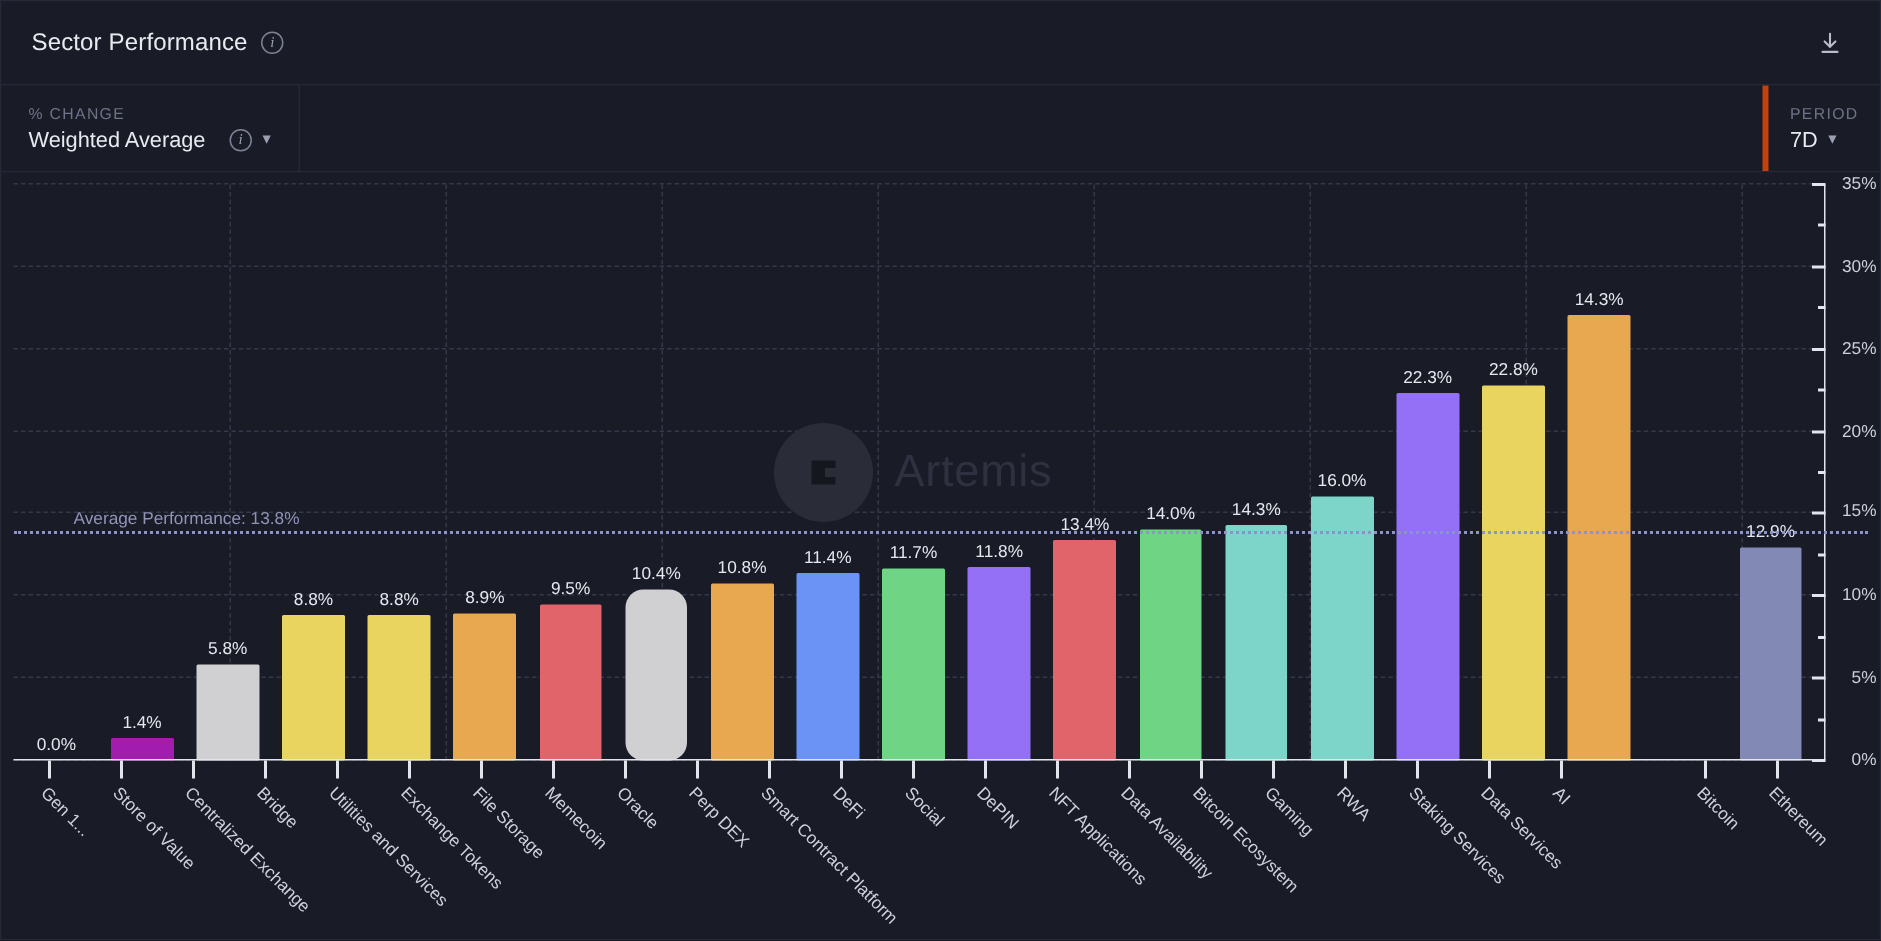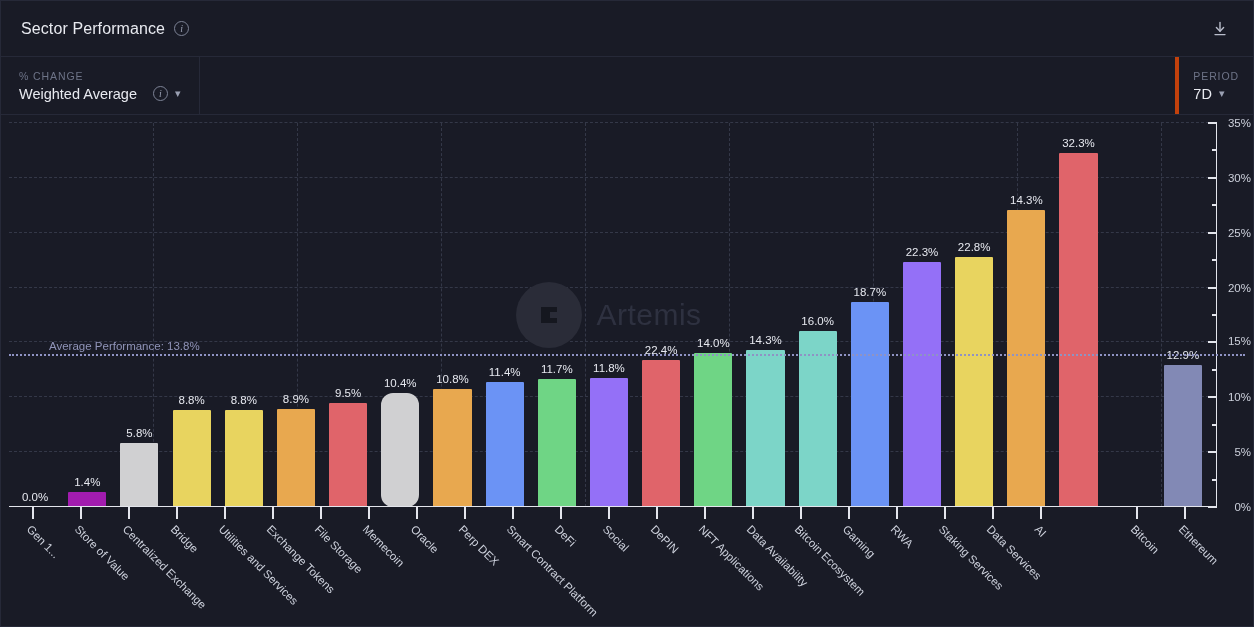--- a/index.html
+++ b/index.html
@@ -271,61 +271,51 @@
               <div class="bar-val">11.7%</div>
             </div>
           </div>
           <div class="slot">
             <div class="bar" style="height: 33.7143%; background: rgb(148, 112, 247);">
               <div class="bar-val">11.8%</div>
             </div>
           </div>
           <div class="slot">
             <div class="bar" style="height: 38.2857%; background: rgb(224, 100, 106);">
-              <div class="bar-val">22.4%</div>
+              <div class="bar-val">13.4%</div>
             </div>
           </div>
           <div class="slot">
             <div class="bar" style="height: 40%; background: rgb(111, 213, 133);">
               <div class="bar-val">14.0%</div>
             </div>
           </div>
           <div class="slot">
             <div class="bar" style="height: 40.8571%; background: rgb(124, 213, 200);">
               <div class="bar-val">14.3%</div>
             </div>
           </div>
           <div class="slot">
             <div class="bar" style="height: 45.7143%; background: rgb(124, 213, 200);">
               <div class="bar-val">16.0%</div>
             </div>
           </div>
           <div class="slot">
-            <div class="bar" style="height: 53.4286%; background: rgb(107, 147, 245);">
-              <div class="bar-val">18.7%</div>
-            </div>
-          </div>
-          <div class="slot">
             <div class="bar" style="height: 63.7143%; background: rgb(148, 112, 247);">
               <div class="bar-val">22.3%</div>
             </div>
           </div>
           <div class="slot">
             <div class="bar" style="height: 65.1429%; background: rgb(232, 212, 95);">
               <div class="bar-val">22.8%</div>
             </div>
           </div>
           <div class="slot">
             <div class="bar" style="height: 77.4286%; background: rgb(232, 168, 79);">
               <div class="bar-val">14.3%</div>
-            </div>
-          </div>
-          <div class="slot">
-            <div class="bar" style="height: 92.2857%; background: rgb(224, 100, 106);">
-              <div class="bar-val">32.3%</div>
             </div>
           </div>
           <div class="slot"></div>
           <div class="slot">
             <div class="bar" style="height: 36.8571%; background: rgb(130, 137, 181);">
               <div class="bar-val">12.9%</div>
             </div>
           </div>
         </div>
     </div>

